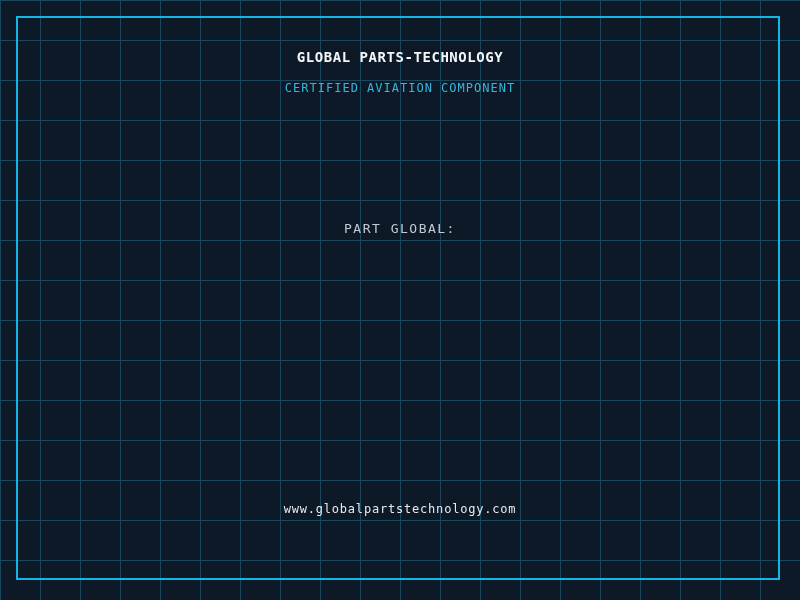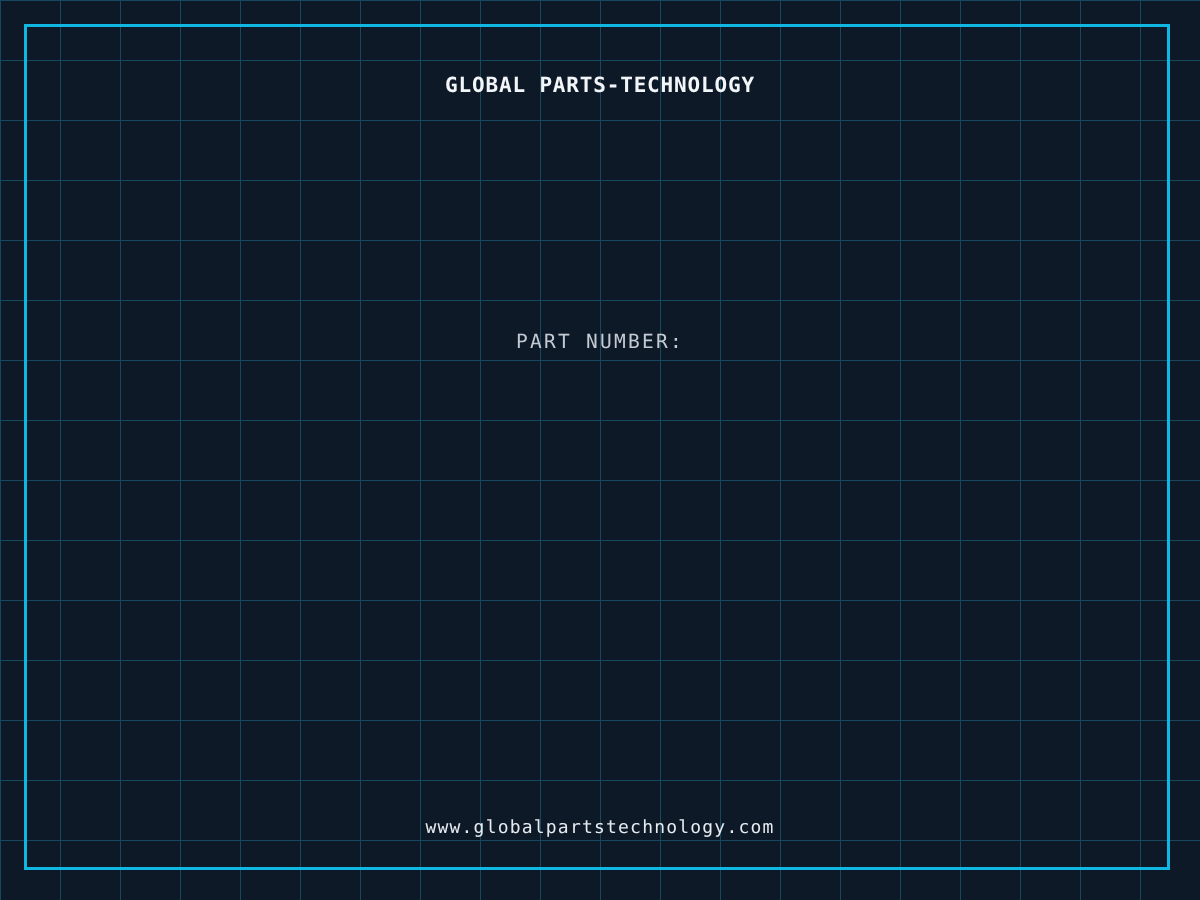--- a/index.html
+++ b/index.html
@@ -50,31 +50,32 @@
     top:221px;
     font-size:13px;letter-spacing:1.5px;
     color:var(--label-text);
   }
   .part-number{
     top:264px;
     font-size:62px;font-weight:bold;letter-spacing:5.5px;line-height:66px;
     color:var(--part-number-text);
   }
   .website{
-    top:544px;
+    top:502px;
     font-size:12px;letter-spacing:0.8px;
     color:var(--url-text);
   }
 </style>
 </head>
 <body>
 
 <div class="screen">
   <div class="frame"></div>
 
   <div class="txt brand-title">GLOBAL PARTS-TECHNOLOGY</div>
 
+  <div class="txt brand-subtitle">CERTIFIED AVIATION COMPONENT</div>
 
-  <div class="txt part-label">PART NUMBER:</div>
+  <div class="txt part-label">PART GLOBAL:</div>
 
 
   <div class="txt website">www.globalpartstechnology.com</div>
 </div>
 
 </body></html>

